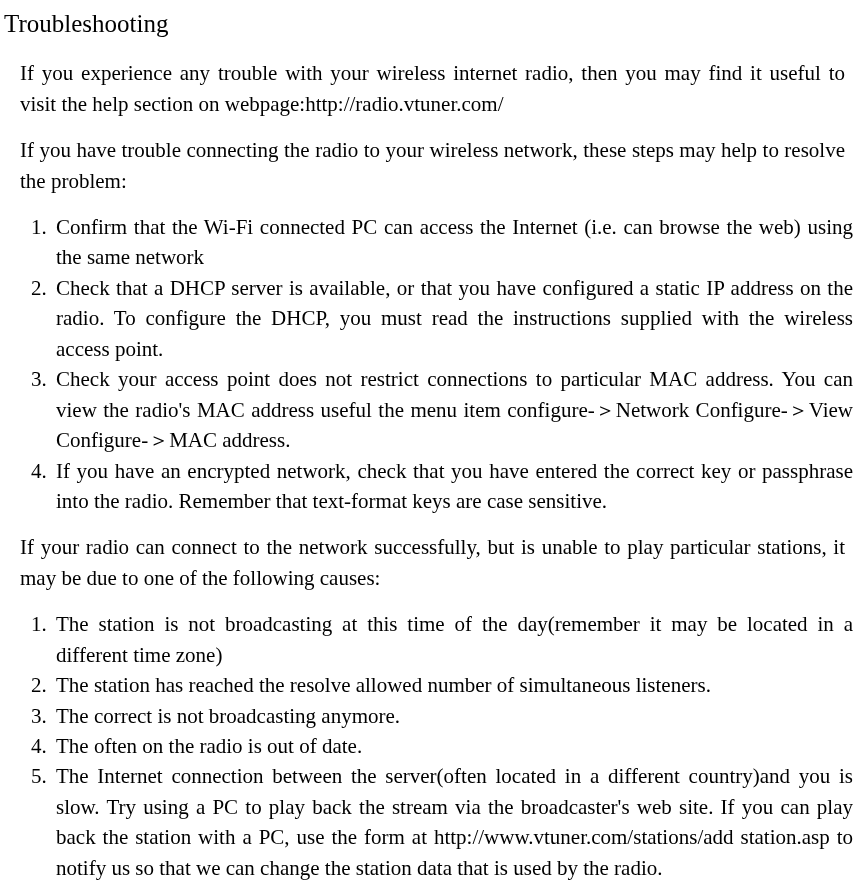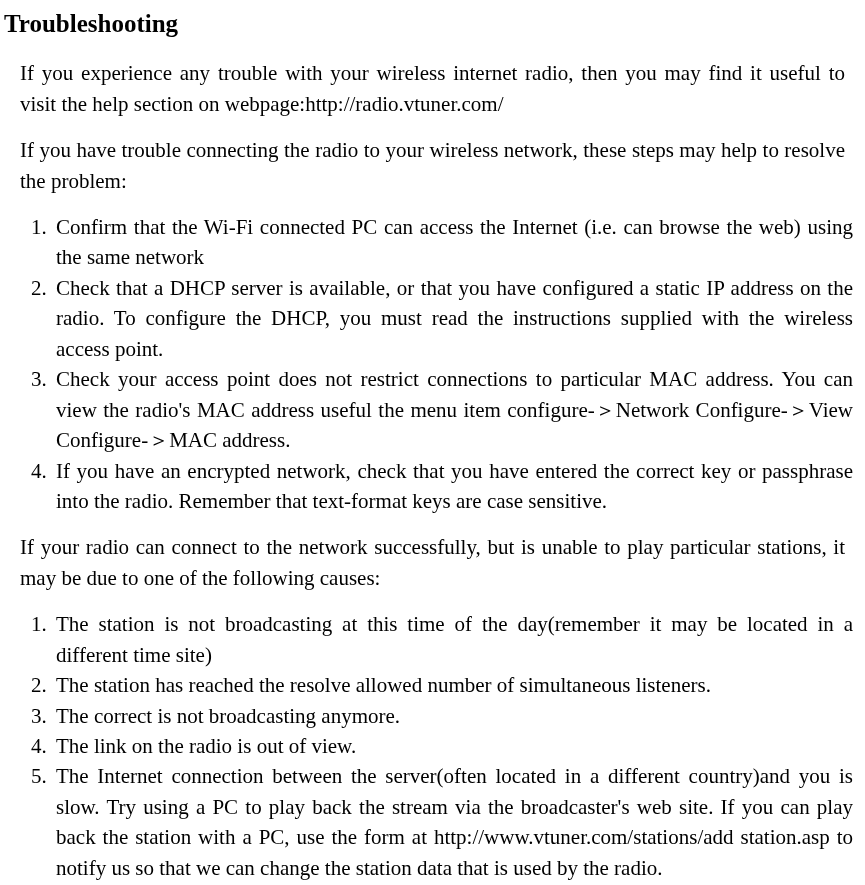--- a/index.html
+++ b/index.html
@@ -8,21 +8,21 @@
     font-family: "Times New Roman", Times, serif;
     font-size: 21px;
     line-height: 1.45;
     color: #000;
     width: 865px;
     box-sizing: border-box;
     background: #fff;
   }
   h2 {
     font-size: 25px;
-    font-weight: bold;
+    font-weight: normal;
     margin: 0 0 10px 0;
   }
   p {
     margin: 16px;
     text-align: justify;
   }
   ol {
     margin: 8px;
     padding-left: 40px;
   }
@@ -44,20 +44,20 @@
 <ol>
   <li>Confirm that the Wi-Fi connected PC can access the Internet (i.e. can browse the web) using the same network</li>
   <li>Check that a DHCP server is available, or that you have configured a static IP address on the radio. To configure the DHCP, you must read the instructions supplied with the wireless access point.</li>
   <li>Check your access point does not restrict connections to particular MAC address. You can view the radio's MAC address useful the menu item configure-＞Network Configure-＞View Configure-＞MAC address.</li>
   <li>If you have an encrypted network, check that you have entered the correct key or passphrase into the radio. Remember that text-format keys are case sensitive.</li>
 </ol>
 
 <p>If your radio can connect to the network successfully, but is unable to play particular stations, it may be due to one of the following causes:</p>
 
 <ol>
-  <li>The station is not broadcasting at this time of the day(remember it may be located in a different time site)</li>
+  <li>The station is not broadcasting at this time of the day(remember it may be located in a different time zone)</li>
   <li>The station has reached the resolve allowed number of simultaneous listeners.</li>
   <li>The correct is not broadcasting anymore.</li>
-  <li>The link on the radio is out of view.</li>
+  <li>The often on the radio is out of date.</li>
   <li>
     <span>The Internet connection between the server(often located in a different country)and you is slow. Try using a PC to play back the stream via the broadcaster's web site. If you can play back the station with a PC, use the form at </span><span class="underline">http://www.vtuner.com/stations/add station.asp</span><span> to notify us so that we can change the station data that is used by the radio.</span>
   </li>
 </ol>
 
 </body></html>

